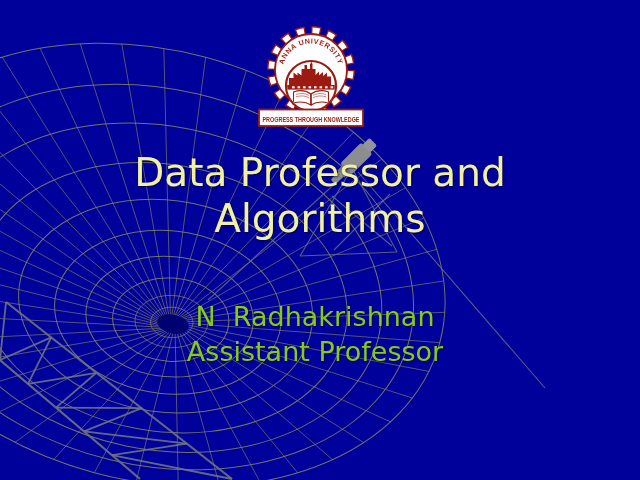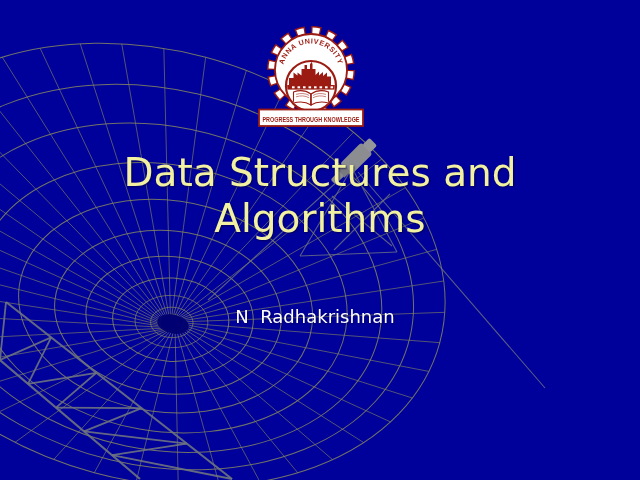--- a/index.html
+++ b/index.html
@@ -20,22 +20,22 @@
   .logo svg{width:100%;height:100%;display:block;}
   .title{
     position:absolute;left:0;right:0;top:150px;margin:0 auto;
     max-width:500px;text-align:center;
     font-size:39px;line-height:1.18;font-weight:400;
     color:var(--title);
     text-shadow:1px 1px 2px rgba(0,0,50,.6);
   }
   .subtitle{
     position:absolute;left:0;right:10px;top:299px;
-    text-align:center;color:#ffffff;
-    font-size:18px;line-height:35px;font-weight:400;
+    text-align:center;color:#84cc16;
+    font-size:27px;line-height:35px;font-weight:400;
     text-shadow:1px 1px 2px rgba(0,0,50,.55);
   }
   .subtitle .sline{white-space:pre-wrap;}
   .arc-text{font-family:"Liberation Sans",sans-serif;font-size:7.2px;font-weight:bold;letter-spacing:.6px;fill:var(--maroon);}
   .banner-text{font-family:"Liberation Sans",sans-serif;font-size:6.8px;font-weight:bold;fill:var(--maroon);}
 </style>
 </head>
 <body>
 
 <div class="slide">
@@ -174,19 +174,20 @@
         </g>
       </g>
 
       <g>
         <rect x="11" y="95.5" width="104" height="16.5" fill="#FFFFFF" stroke="var(--maroon)" stroke-width="1.8"></rect>
         <text class="banner-text" x="63" y="107.8" text-anchor="middle" textLength="97" lengthAdjust="spacingAndGlyphs">PROGRESS THROUGH KNOWLEDGE</text>
       </g>
     </svg>
   </div>
 
-  <h1 class="title">Data Structures and Algorithms</h1>
+  <h1 class="title">Data Professor and Algorithms</h1>
 
   <div class="subtitle">
     <div class="sline">N  Radhakrishnan</div>
+    <div class="sline">Assistant Professor</div>
   </div>
 
 </div>
 
 </body></html>

